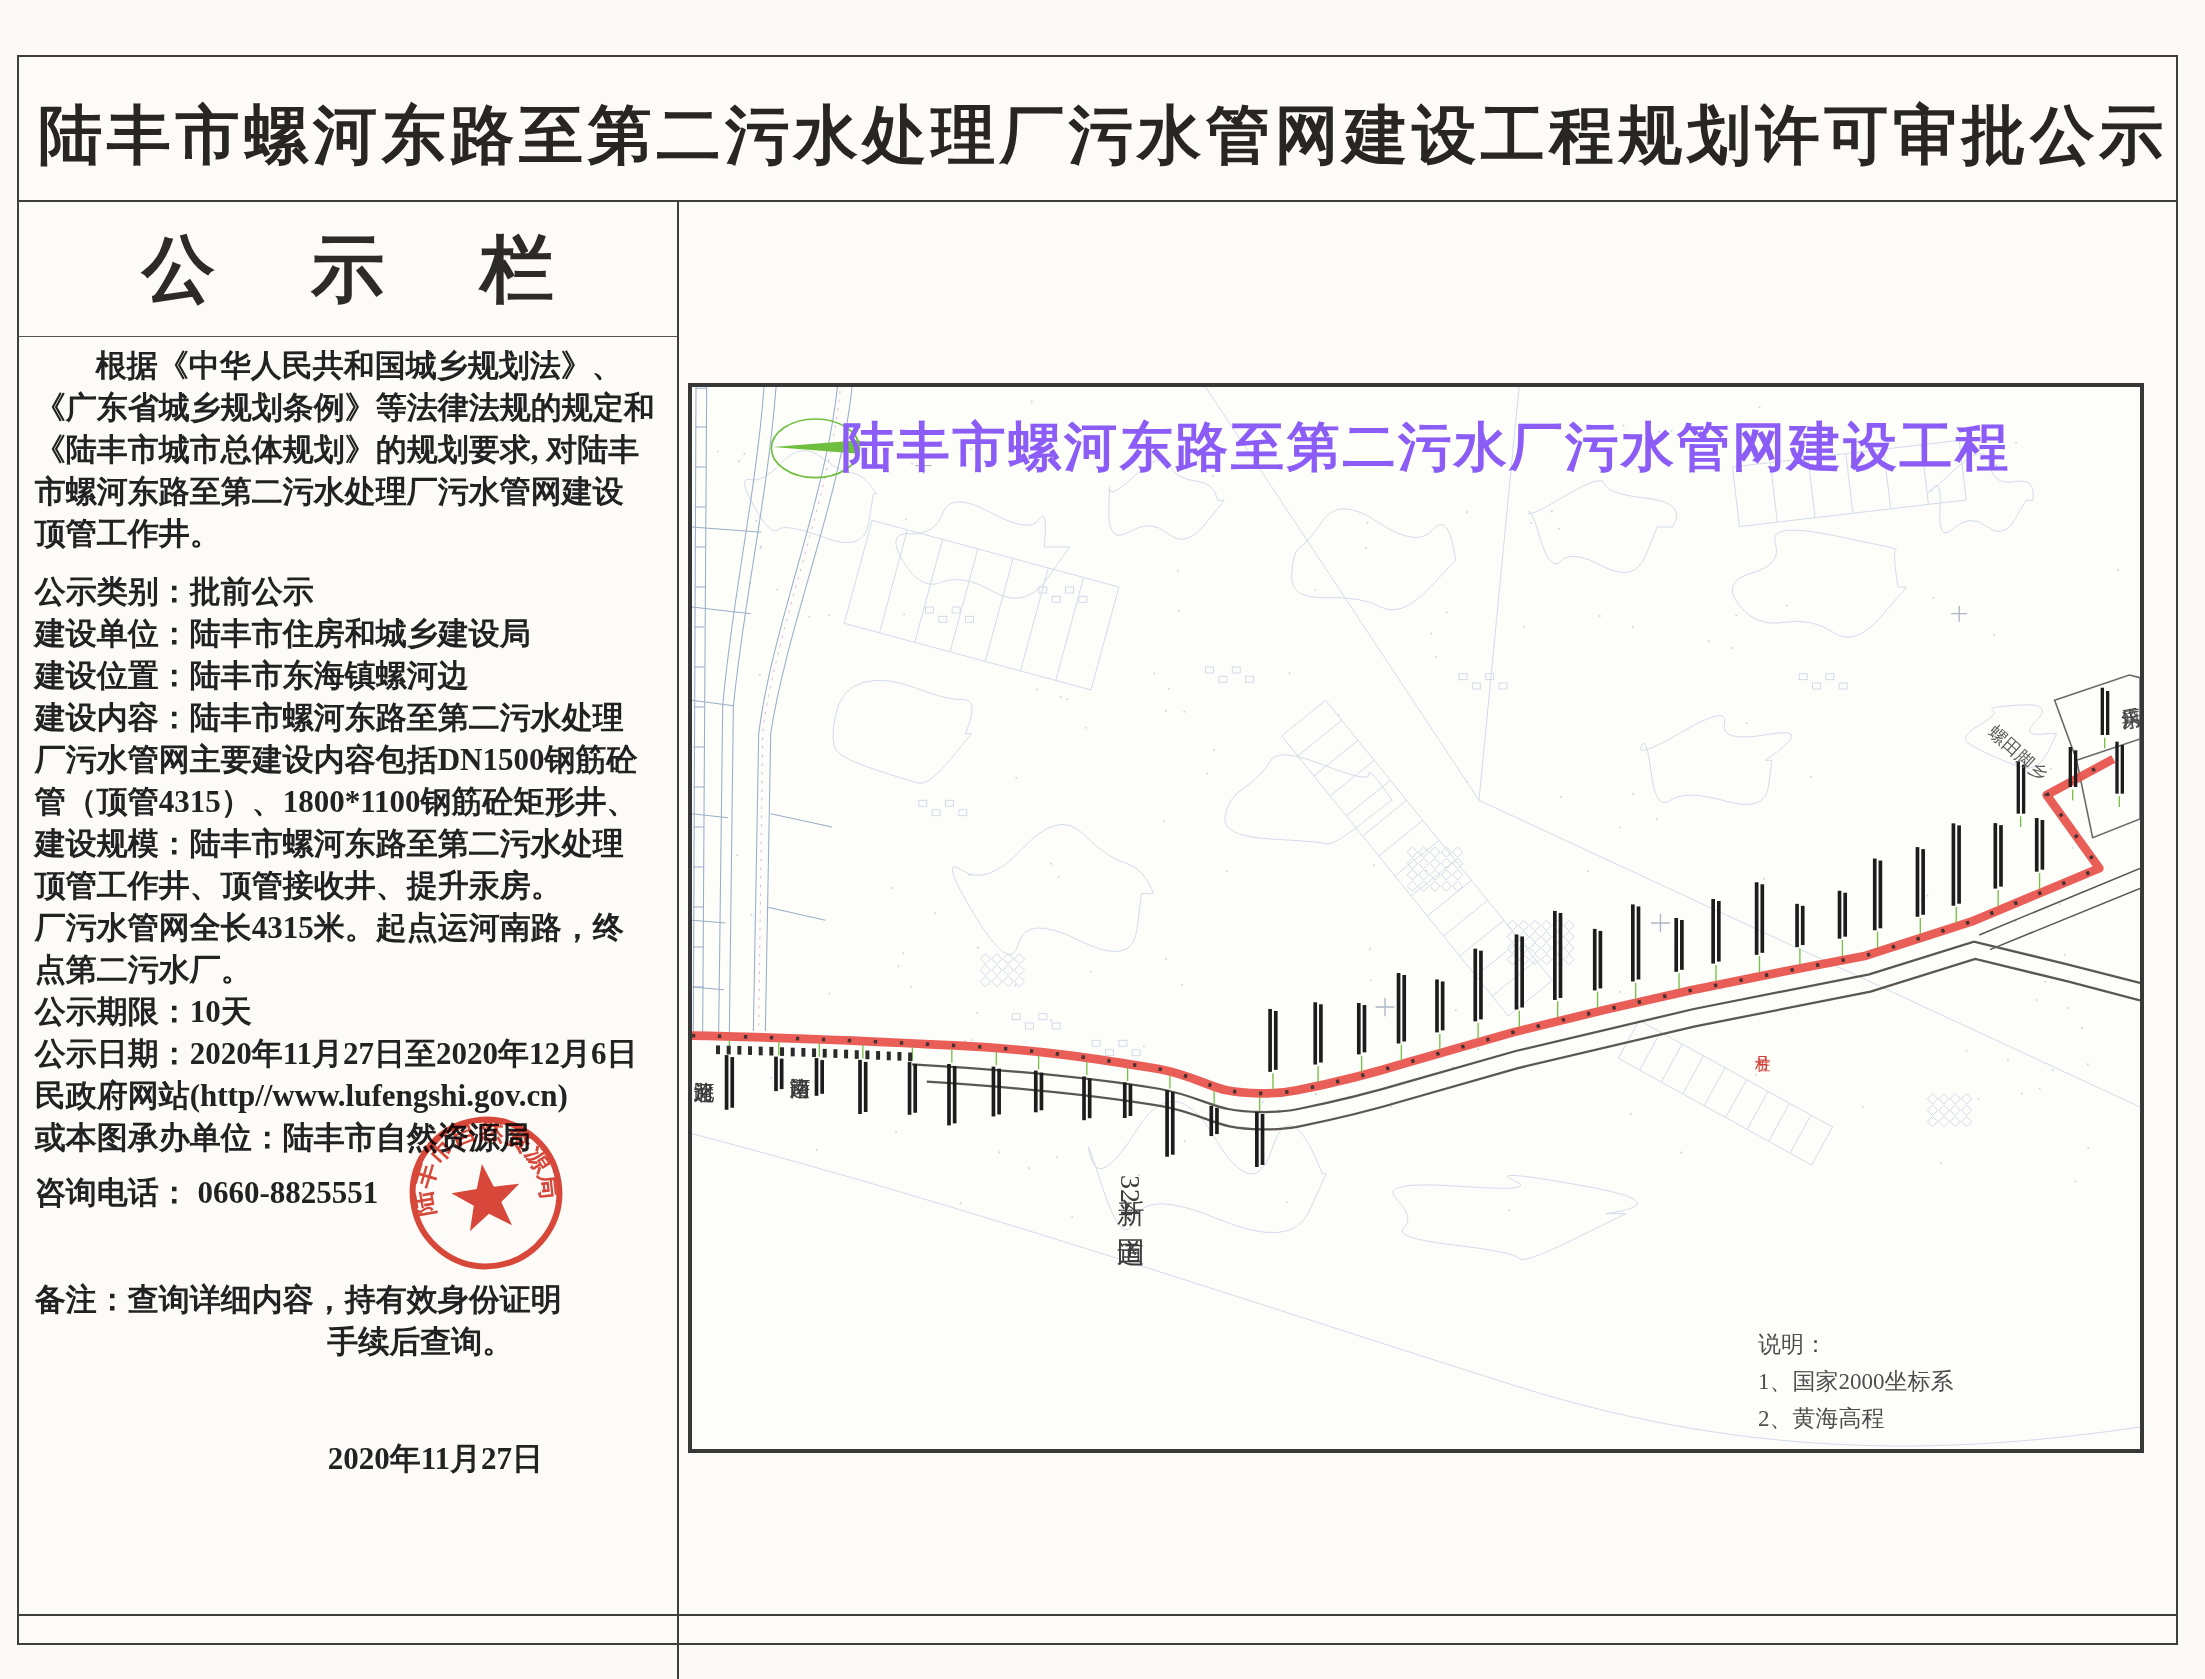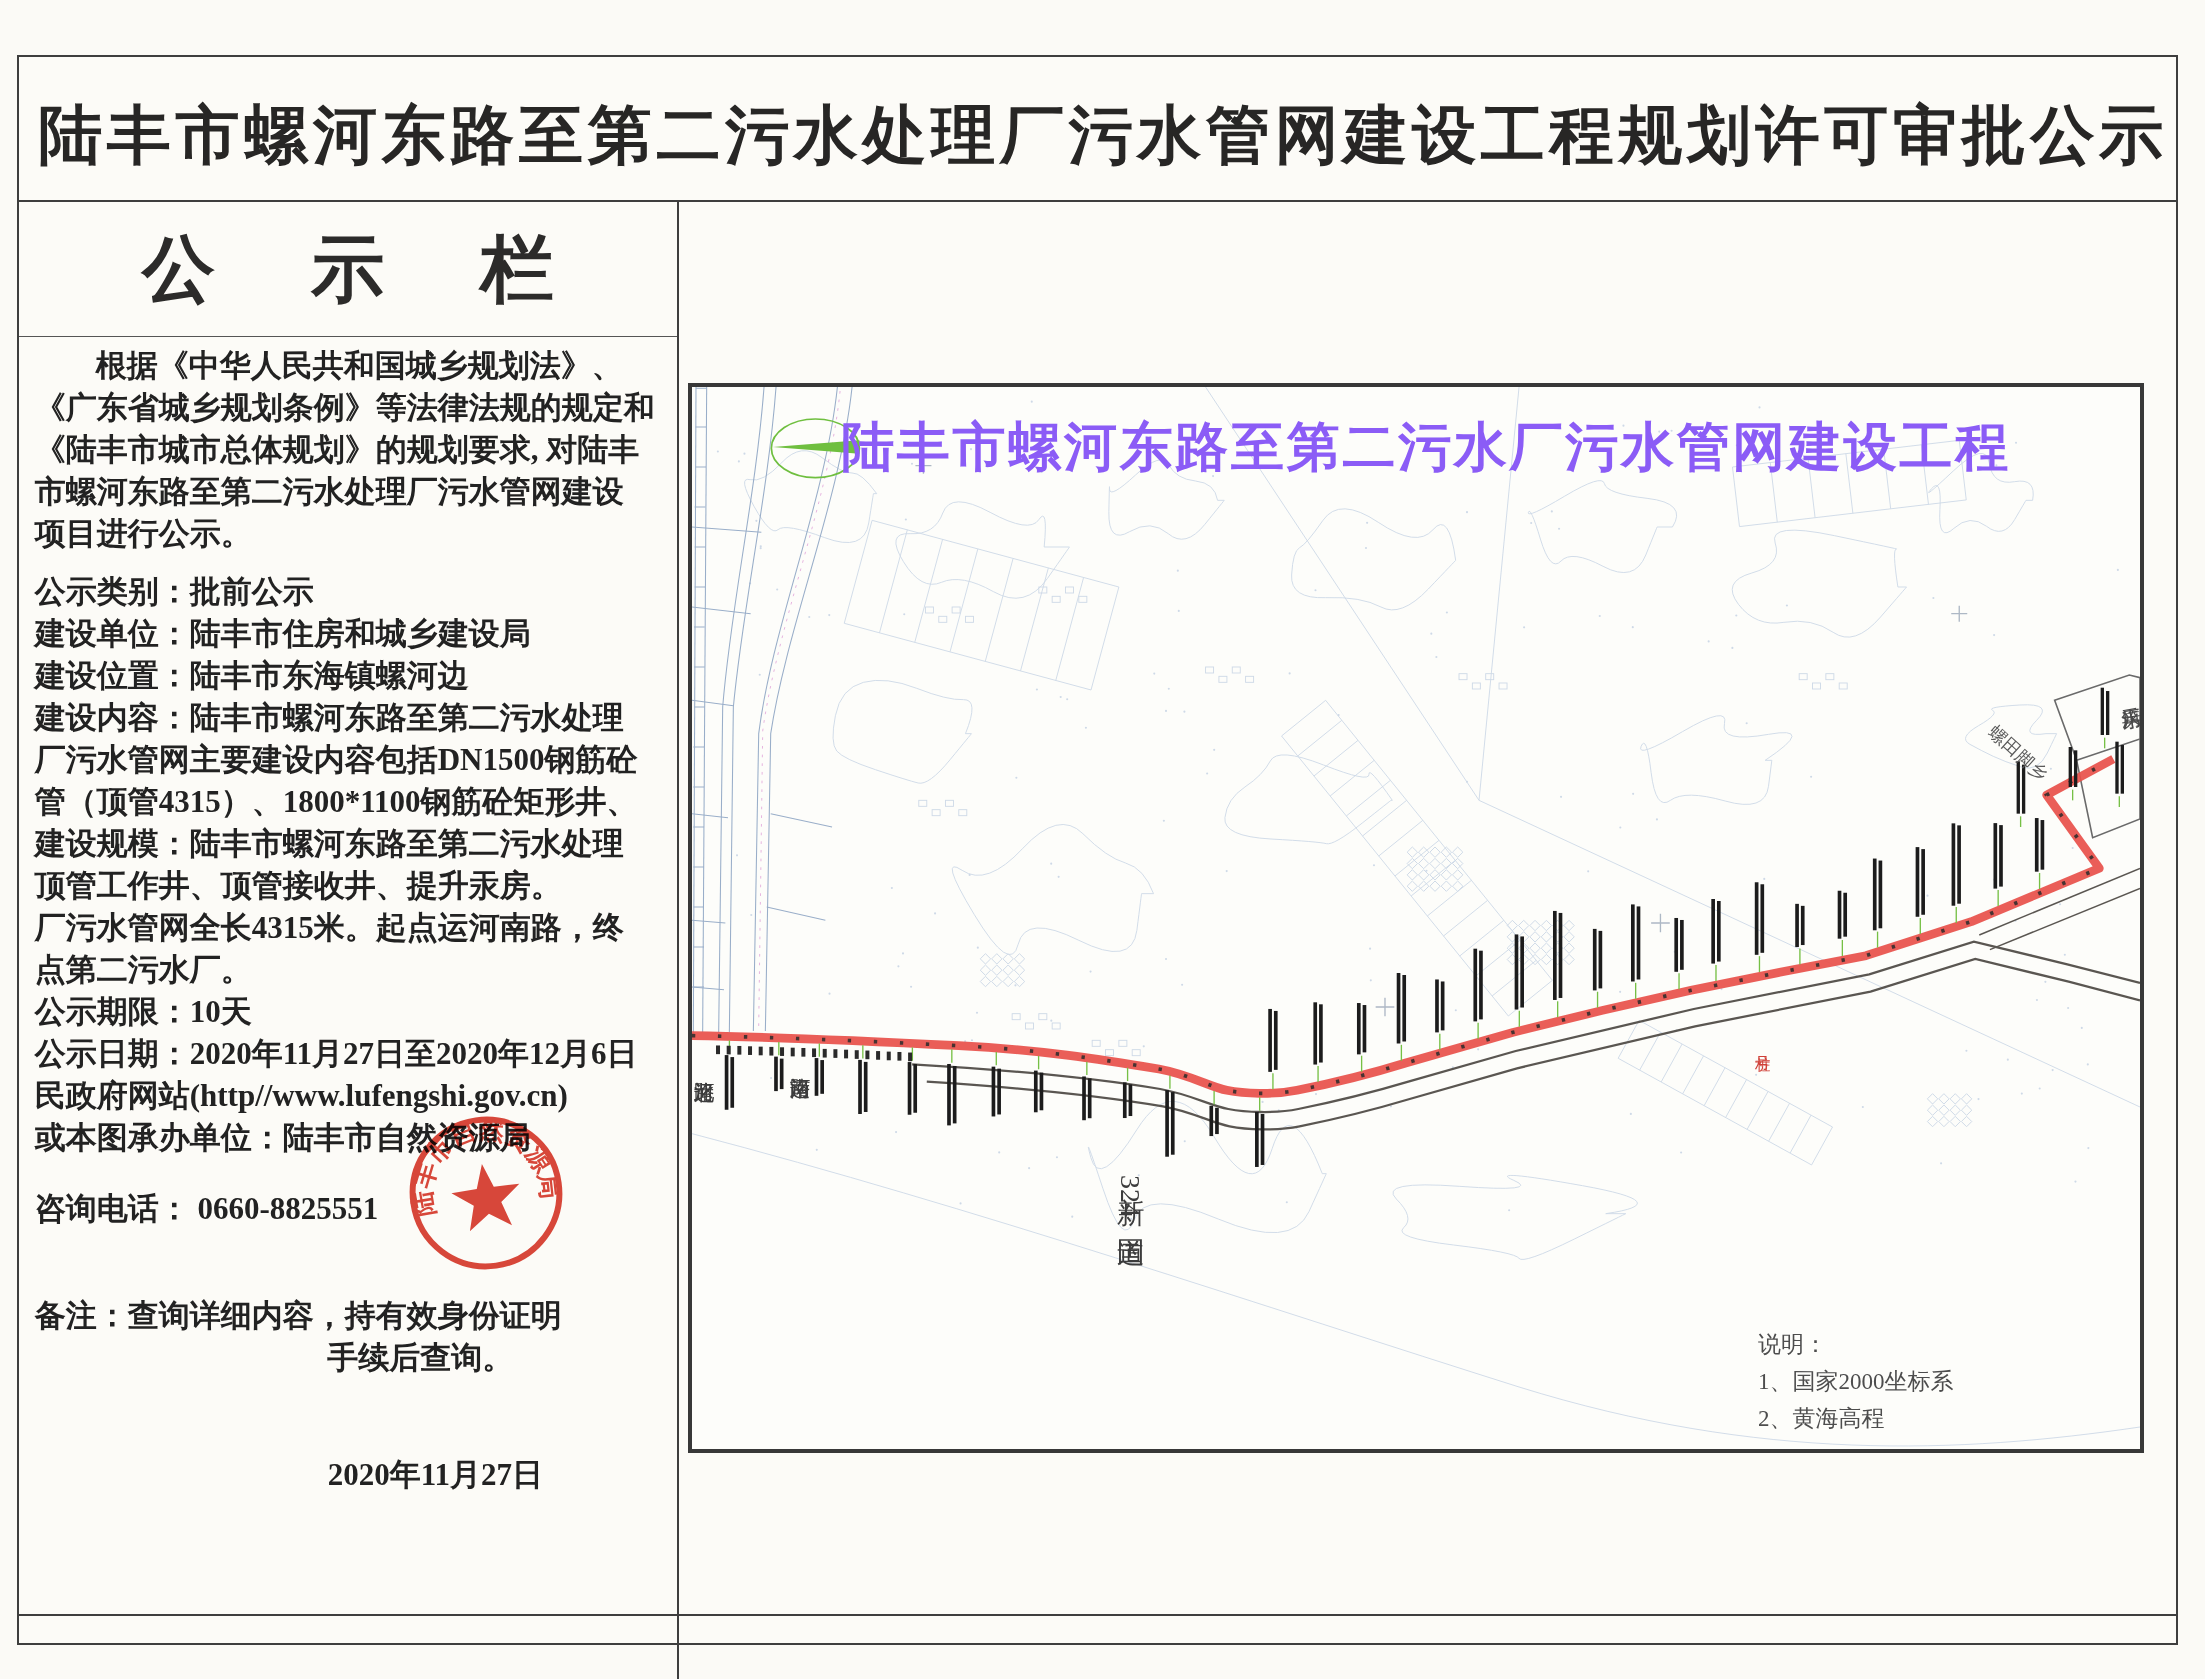--- a/index.html
+++ b/index.html
@@ -14,21 +14,21 @@
   .title-rule{position:absolute;left:16.7px;top:200px;width:2159px;border-top:2px solid #3e3e3e;}
   .content-bottom-rule{position:absolute;left:16.7px;top:1614px;width:2159px;border-top:2px solid #3e3e3e;}
 
   
   .panel{position:absolute;left:18.7px;top:202px;width:658px;height:1604px;border-right:2px solid #3e3e3e;}
   .panel-heading{margin-top:18.7px;text-align:center;font-size:73px;font-weight:bold;
         letter-spacing:39px;text-indent:39px;color:#2c2b2a;}
   .panel-heading-rule{margin-top:16px;border-top:1.3px solid #555;}
   .panel-text{padding:8px 10.7px 0 16px;font-size:31px;font-weight:bold;line-height:42px;color:#222;}
   .panel-text .indent{ text-indent:61px;}
-  .phone-line{margin-top:29px;}
+  .phone-line{margin-top:13px;}
   .note-line1{margin-top:65px;}
   .note-line2{text-indent:140px;text-align:center;}
   .date-line{margin-top:75px;text-align:right;padding-right:123px;}
 
   
   .stamp{position:absolute;left:398px;top:1105px;width:176px;height:176px;
         mix-blend-mode:multiply;opacity:.9;transform:rotate(-8deg);}
 
   
   .map-frame{position:absolute;left:688px;top:383px;width:1448px;height:1062px;
@@ -51,21 +51,21 @@
   <div class="content-bottom-rule"></div>
 
   <div class="panel">
     <div class="panel-heading">公 示 栏</div>
     <div class="panel-heading-rule"></div>
     <div class="panel-text">
       <div class="indent">根据《中华人民共和国城乡规划法》、</div>
       <div>《广东省城乡规划条例》等法律法规的规定和</div>
       <div>《陆丰市城市总体规划》的规划要求, 对陆丰</div>
       <div>市螺河东路至第二污水处理厂污水管网建设</div>
-      <div>项目进行公示。</div>
+      <div>顶管工作井。</div>
       <div style="margin-top:16px">公示类别：批前公示</div>
       <div>建设单位：陆丰市住房和城乡建设局</div>
       <div>建设位置：陆丰市东海镇螺河边</div>
       <div>建设内容：陆丰市螺河东路至第二污水处理</div>
       <div>厂污水管网主要建设内容包括DN1500钢筋砼</div>
       <div>管（顶管4315）、1800*1100钢筋砼矩形井、</div>
       <div>建设规模：陆丰市螺河东路至第二污水处理</div>
       <div>顶管工作井、顶管接收井、提升汞房。</div>
       <div>厂污水管网全长4315米。起点运河南路，终</div>
       <div>点第二污水厂。</div>

